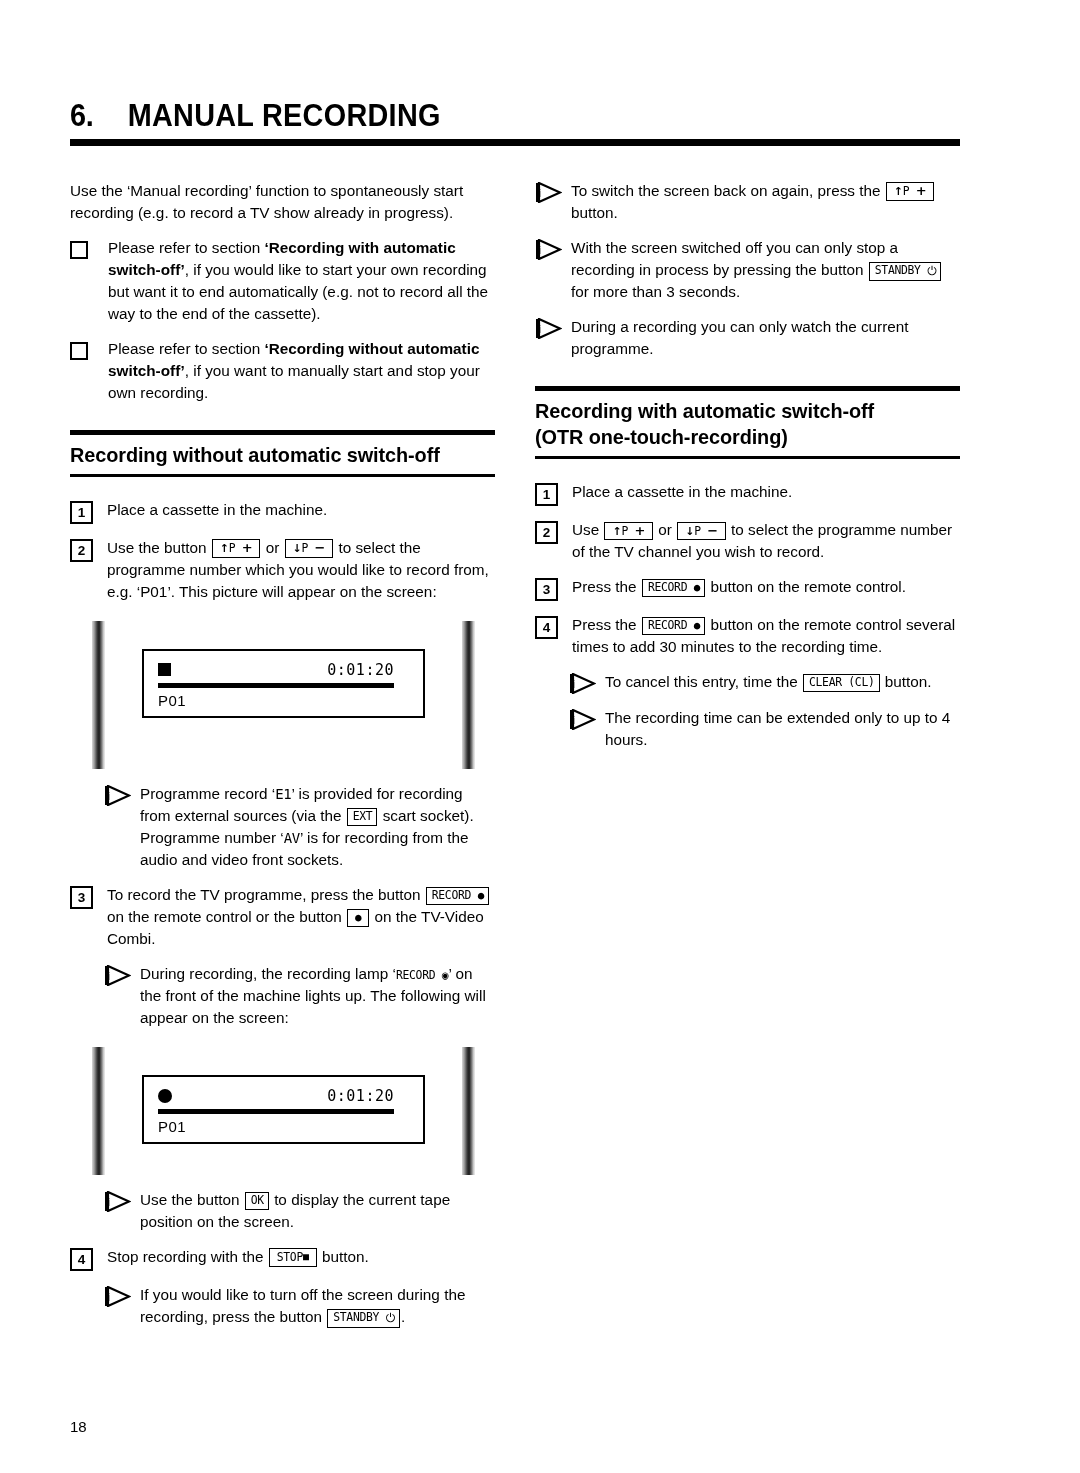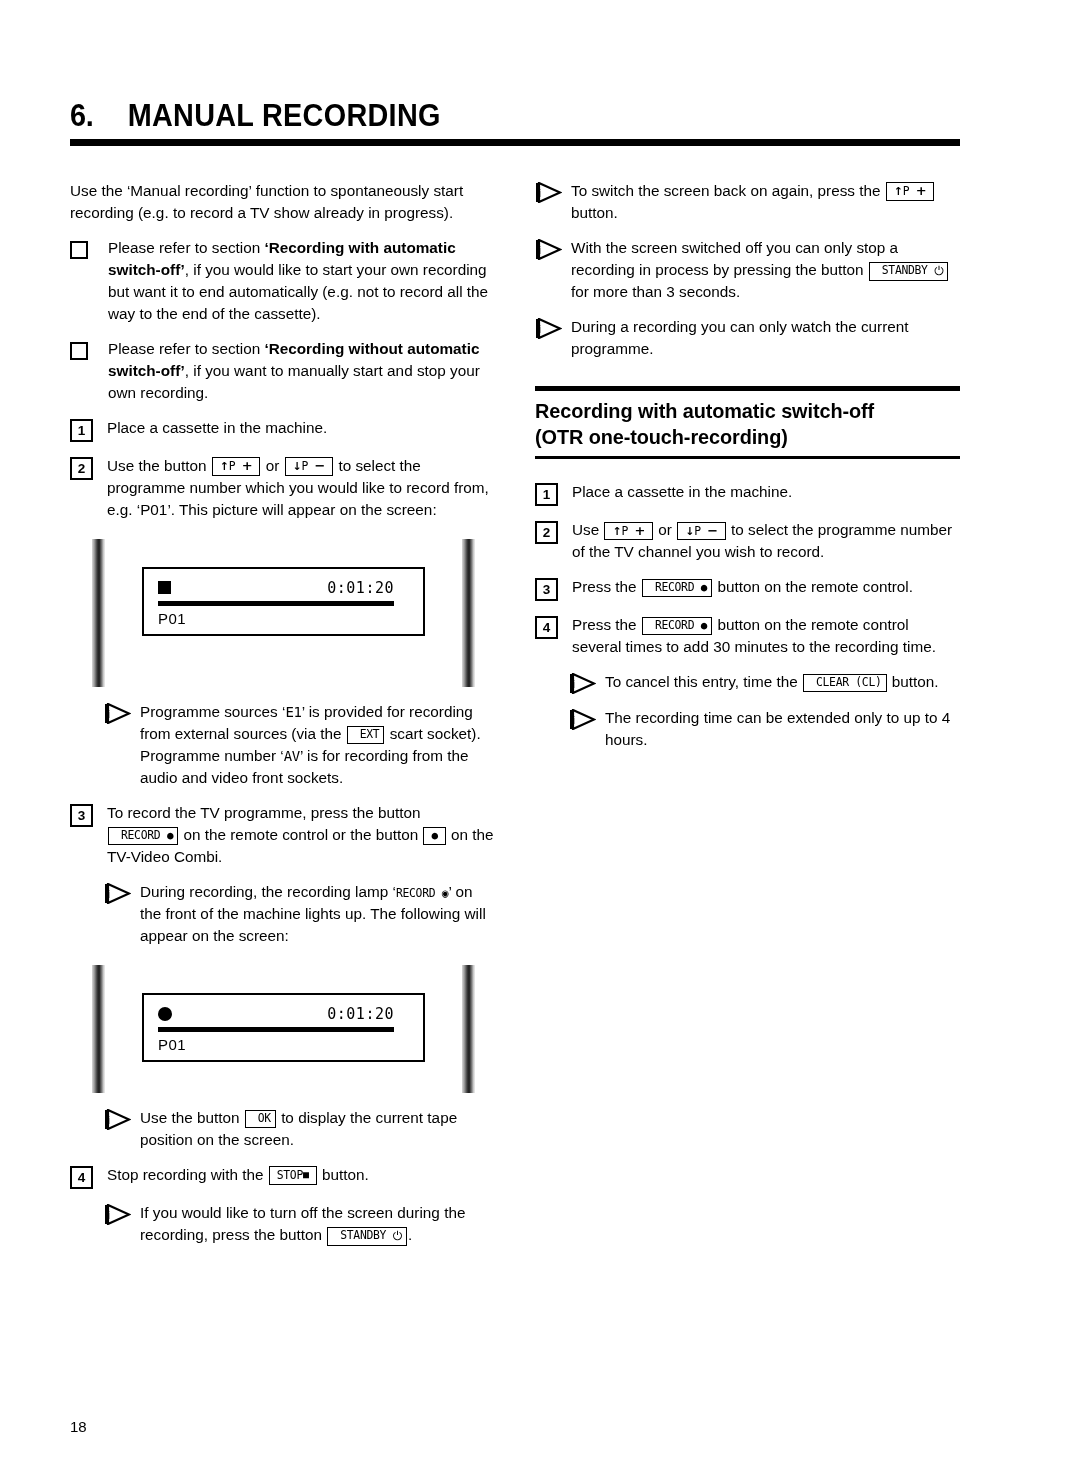--- a/index.html
+++ b/index.html
@@ -109,21 +109,21 @@
   }
   .mk-info svg { display: block; }
 
   
   .row.indent { margin-left: 34px; }
 
   
   .key {
     display: inline-block;
     border: 1.6px solid #000;
-    padding: 0px 4px 1px 12px;
+    padding: 0px 4px 1px 5px;
     font-family: "DejaVu Sans Mono", monospace;
     font-size: 11.4px;
     line-height: 15px;
     vertical-align: 1px;
     white-space: nowrap;
     margin: 0 1px;
     letter-spacing: -0.3px;
   }
   .key.wide { padding: 0px 7px 1px 7px; }
   .key .arw {
@@ -261,20 +261,25 @@
       <div class="row">
         <div class="marker mk-square"></div>
         <div class="body"><span>Please refer to section </span><b>‘Recording with automatic switch-off’</b><span>, if you would like to start your own recording but want it to end automatically (e.g. not to record all the way to the end of the cassette).</span></div>
       </div>
 
       <div class="row">
         <div class="marker mk-square"></div>
         <div class="body"><span>Please refer to section </span><b>‘Recording without automatic switch-off’</b><span>, if you want to manually start and stop your own recording.</span></div>
       </div>
 
+      <div class="sect">
+        <div class="sect-rule-top"></div>
+        <div class="sect-h">Recording without automatic switch-off</div>
+        <div class="sect-rule-bot"></div>
+      </div>
 
       <div class="row">
         <div class="marker mk-num">1</div>
         <div class="body">Place a cassette in the machine.</div>
       </div>
 
       <div class="row">
         <div class="marker mk-num">2</div>
         <div class="body"><span>Use the button</span>
           <span class="key wide"><span class="arw">↑</span><span>P</span> <span class="sgn">+</span></span>
@@ -297,21 +302,21 @@
       </div>
 
       <div class="row indent">
         <div class="marker mk-info">
           <svg width="27" height="21" viewBox="0 0 27 21">
                 <path d="M2 1 L2 20" stroke="#000" stroke-width="2" fill="none"></path>
                 <path d="M4 1 L25 10.5 L4 20 Z" fill="none" stroke="#000" stroke-width="2.2"></path>
                 <text x="3.2" y="14.5" font-family="DejaVu Sans, sans-serif" font-size="11" fill="#000">i</text>
               </svg>
         </div>
-        <div class="body"><span>Programme sources ‘</span><span class="mono">E1</span><span>’ is provided for recording from external sources (via the</span>
+        <div class="body"><span>Programme record ‘</span><span class="mono">E1</span><span>’ is provided for recording from external sources (via the</span>
           <span class="key"><span>EXT</span></span>
           <span>scart socket). Programme number ‘</span><span class="mono">AV</span><span>’ is for recording from the audio and video front sockets.</span></div>
       </div>
 
       <div class="row">
         <div class="marker mk-num">3</div>
         <div class="body"><span>To record the TV programme, press the button</span>
           <span class="key"><span>RECORD</span> <span class="dot">●</span></span>
           <span>on the remote control or the button</span>
           <span class="key wide"><span class="dot">●</span></span>

